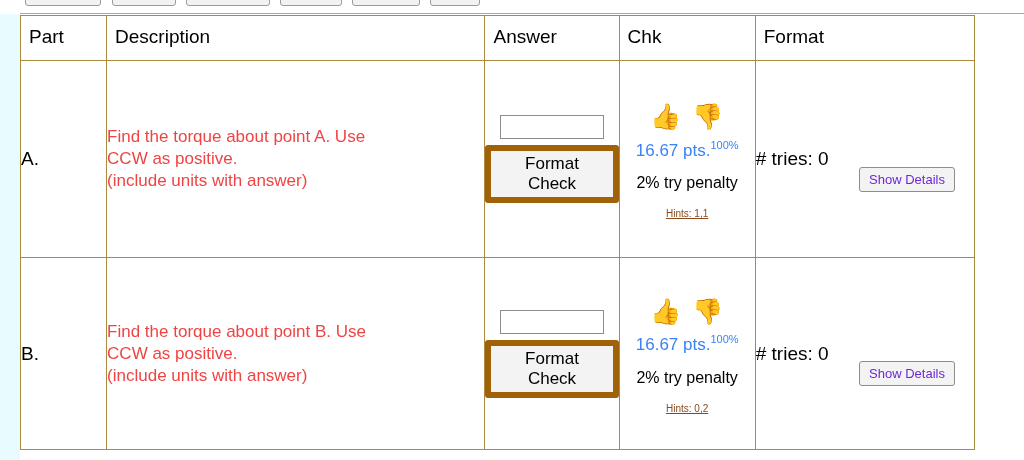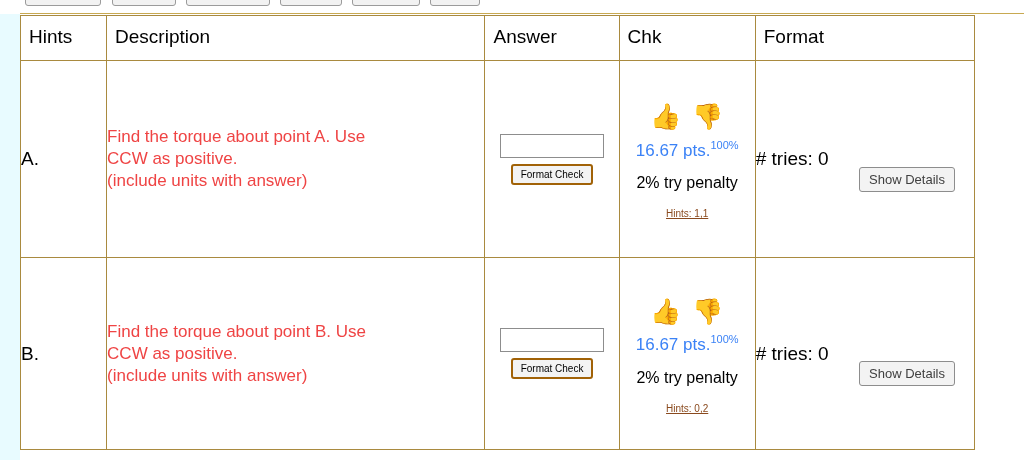--- a/index.html
+++ b/index.html
@@ -107,23 +107,23 @@
     border: 1px solid #8d8d8d;
     background: #ffffff;
     box-sizing: border-box;
     font-family: "Liberation Sans", sans-serif;
     font-size: 13px;
     padding: 1px 3px;
   }
   .fmt-btn {
     display: inline-block;
     font-family: "Liberation Sans", sans-serif;
-    font-size: 10px;
+    font-size: 17px;
     padding: 3px 8px;
-    border: 2px solid #a16207;
+    border: 6px solid #a16207;
     border-radius: 3px;
     background: #f3f3f3;
     color: #000;
     cursor: pointer;
   }
 
   td.chk {
     text-align: center;
     padding: 8px 4px 10px 4px;
   }
@@ -176,21 +176,21 @@
     vertical-align: middle;
   }
   .details-btn {
     display: inline-block;
     font-family: "Liberation Sans", sans-serif;
     font-size: 13px;
     padding: 4px 9px;
     border: 1px solid #8d8d8d;
     border-radius: 3px;
     background: #f3f3f3;
-    color: #404040;
+    color: #6d28d9;
     vertical-align: middle;
     cursor: pointer;
     margin-top: 40px;
   }
   .row-a { height: 197px; }
   .row-b { height: 192px; }
 </style>
 </head>
 <body>
 
@@ -213,21 +213,21 @@
     <table class="q">
       <colgroup>
         <col class="col-part">
         <col class="col-desc">
         <col class="col-answer">
         <col class="col-chk">
         <col class="col-hist">
       </colgroup>
       <thead>
         <tr>
-          <th>Hints</th>
+          <th>Part</th>
           <th>Description</th>
           <th>Answer</th>
           <th>Chk</th>
           <th>Format</th>
         </tr>
       </thead>
       <tbody>
 
         <tr class="row-a">
           <td class="part">A.</td>

